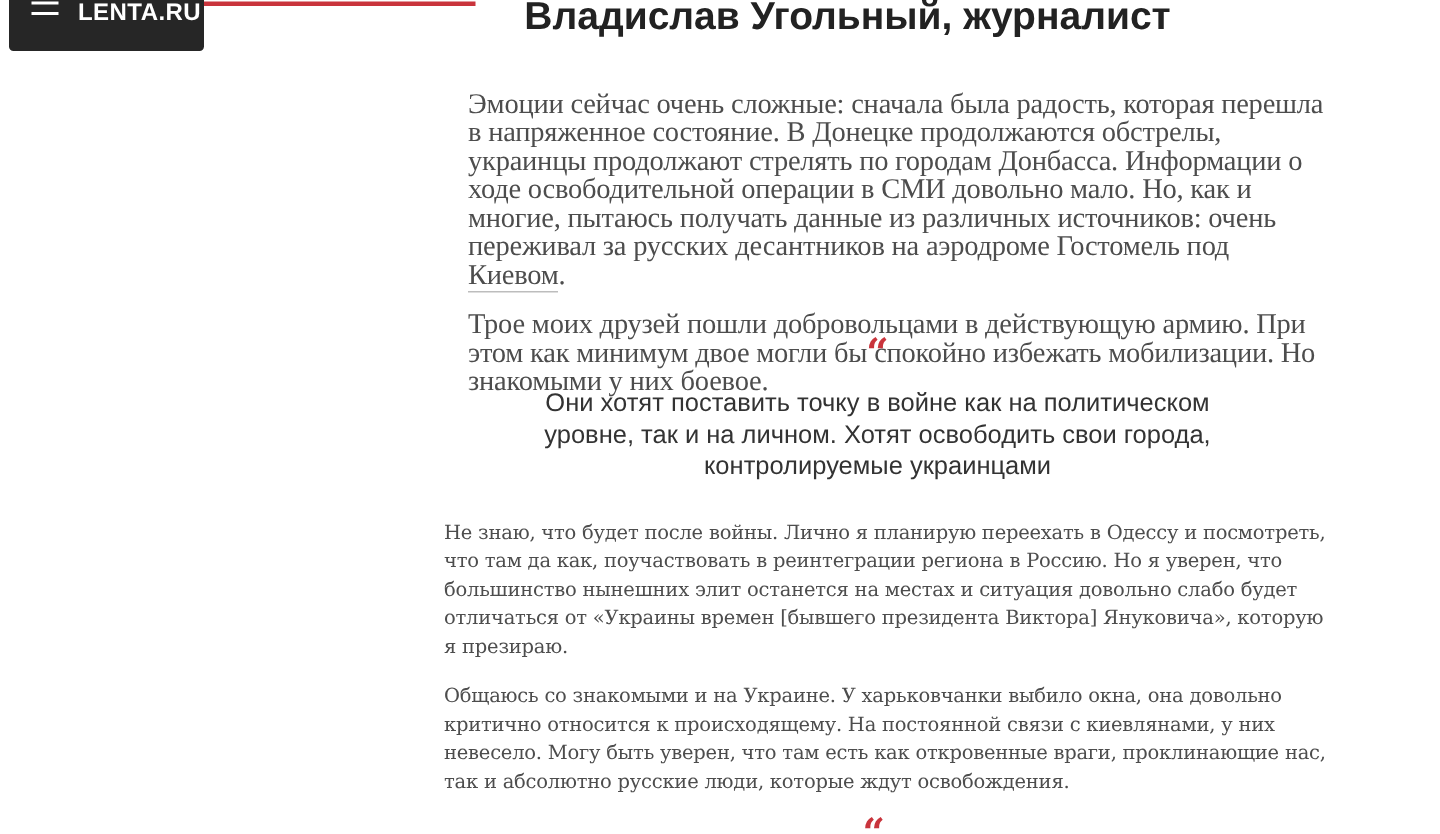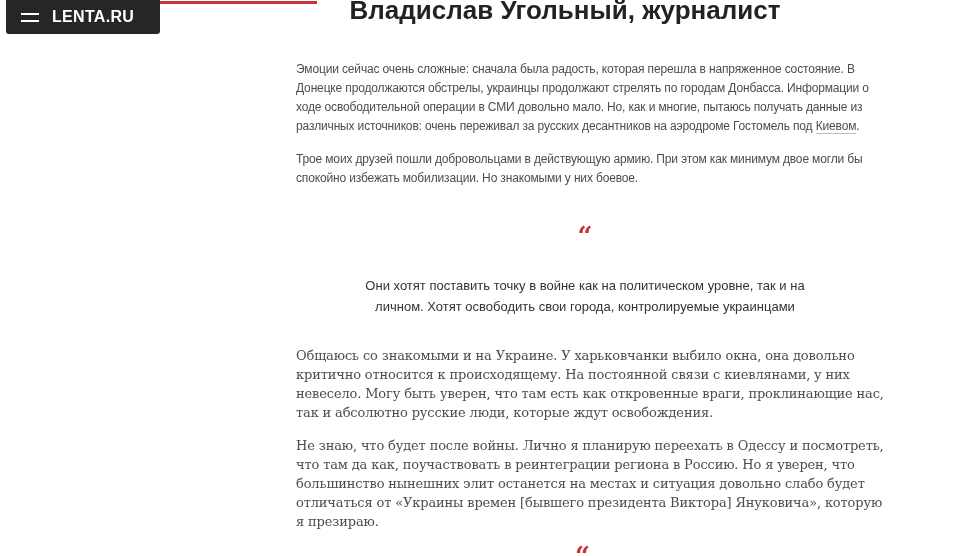--- a/index.html
+++ b/index.html
@@ -20,26 +20,26 @@
     left: 136px;
     top: 1px;
     width: 181px;
     height: 3px;
     background: #c9343c;
   }
   .logo-box {
     position: absolute;
     left: 6px;
     top: 0;
-    width: 154px;
+    width: 130px;
     height: 34px;
     background: #262626;
     border-radius: 0 0 3px 3px;
     display: flex;
-    align-items: center;
+    align-items: flex-start;
     box-sizing: border-box;
     padding-left: 15px;
     cursor: pointer;
   }
   .hamburger {
     width: 18px;
     height: 10px;
     position: relative;
     margin-right: 13px;
   }
@@ -75,23 +75,23 @@
     box-sizing: border-box;
     white-space: nowrap;
   }
   .article {
     position: absolute;
     left: 296px;
     top: 60px;
     width: 590px;
   }
   .article p {
-    margin: 0 0 14px 0;
-    font-family: Liberation Sans, sans-serif;
-    font-size: 12px;
+    margin: 0 0 14px 16px;
+    font-family: Liberation Serif, serif;
+    font-size: 19px;
     line-height: 19px;
     color: #4d4d4d;
     letter-spacing: -0.15px;
   }
   .article a {
     color: #4d4d4d;
     text-decoration: none;
     border-bottom: 1px solid #bdbdbd;
   }
   .quote-block {
@@ -104,23 +104,23 @@
   .quote-mark {
     color: #c9343c;
     font-family: "DejaVu Serif", serif;
     font-weight: bold;
     font-size: 26px;
     line-height: 20px;
     height: 22px;
     display: block;
   }
   .quote-text {
-    margin-top: 27px;
+    margin-top: 10px;
     font-family: "Liberation Sans", sans-serif;
-    font-size: 13px;
+    font-size: 17px;
     line-height: 21px;
     color: #333333;
   }
   .article2 {
     position: absolute;
     left: 296px;
     top: 346px;
     width: 590px;
   }
   .article2 p {
@@ -161,17 +161,17 @@
   <p><span>Эмоции сейчас очень сложные: сначала была радость, которая перешла в напряженное состояние. В Донецке продолжаются обстрелы, украинцы продолжают стрелять по городам Донбасса. Информации о ходе освободительной операции в СМИ довольно мало. Но, как и многие, пытаюсь получать данные из различных источников: очень переживал за русских десантников на аэродроме Гостомель под </span><a href="#">Киевом</a><span>.</span></p>
   <p>Трое моих друзей пошли добровольцами в действующую армию. При этом как минимум двое могли бы спокойно избежать мобилизации. Но знакомыми у них боевое.</p>
 </div>
 
 <div class="quote-block">
   <span class="quote-mark">“</span>
   <div class="quote-text">Они хотят поставить точку в войне как на политическом уровне, так и на личном. Хотят освободить свои города, контролируемые украинцами</div>
 </div>
 
 <div class="article2">
+  <p>Не знаю, что будет после войны. Лично я планирую переехать в Одессу и посмотреть, что там да как, поучаствовать в реинтеграции региона в Россию. Но я уверен, что большинство нынешних элит останется на местах и ситуация довольно слабо будет отличаться от «Украины времен [бывшего президента Виктора] Януковича», которую я презираю.</p>
   <p>Общаюсь со знакомыми и на Украине. У харьковчанки выбило окна, она довольно критично относится к происходящему. На постоянной связи с киевлянами, у них невесело. Могу быть уверен, что там есть как откровенные враги, проклинающие нас, так и абсолютно русские люди, которые ждут освобождения.</p>
-  <p>Не знаю, что будет после войны. Лично я планирую переехать в Одессу и посмотреть, что там да как, поучаствовать в реинтеграции региона в Россию. Но я уверен, что большинство нынешних элит останется на местах и ситуация довольно слабо будет отличаться от «Украины времен [бывшего президента Виктора] Януковича», которую я презираю.</p>
 </div>
 
 <span class="quote-mark-bottom">“</span>
 
 </body></html>

